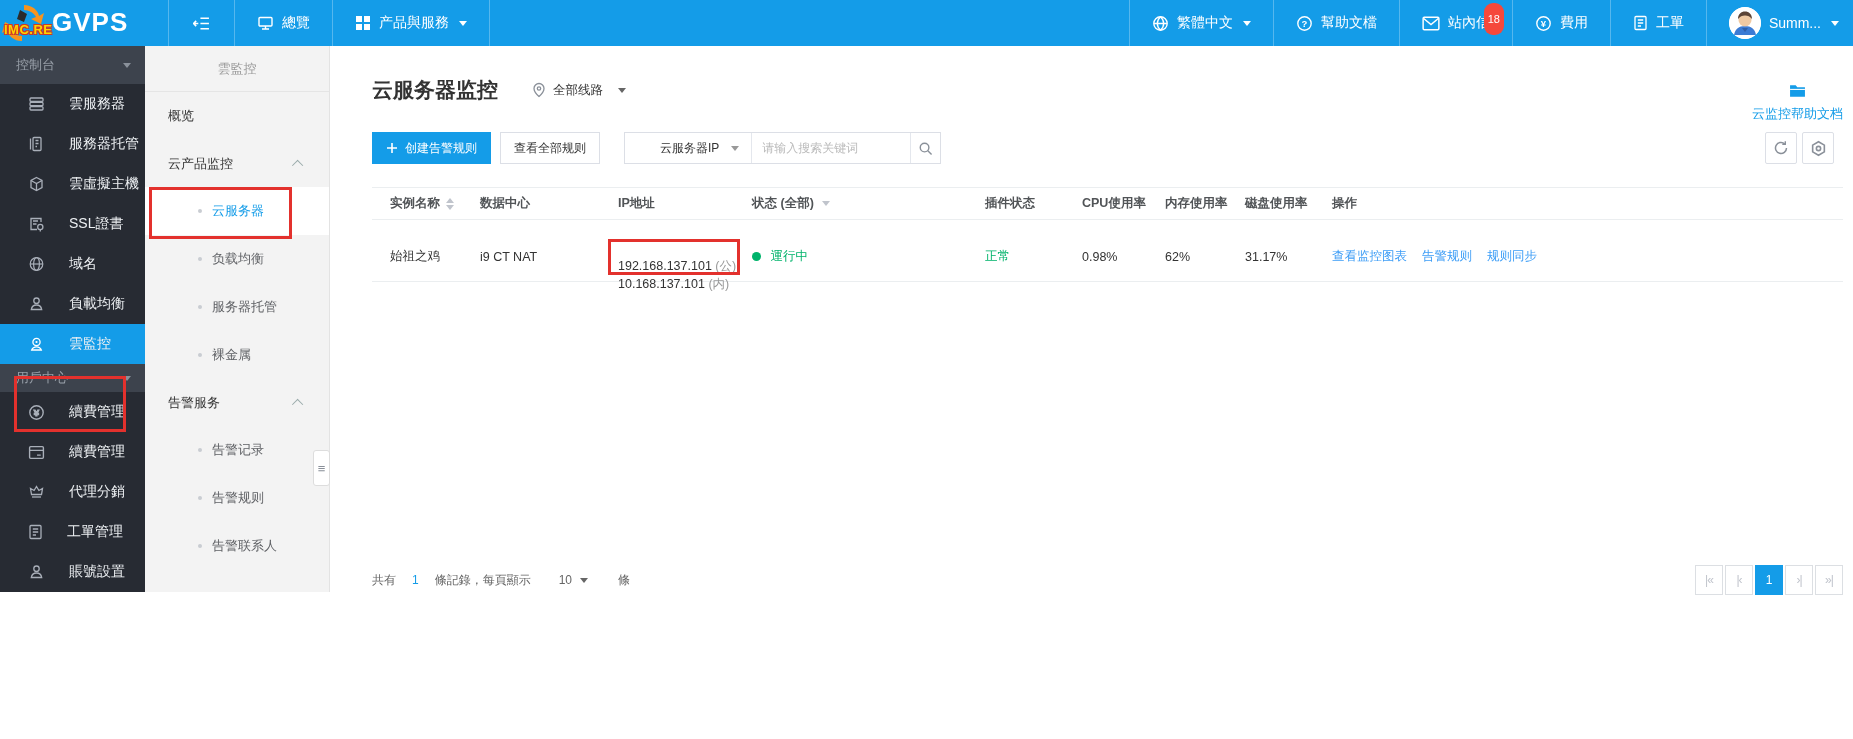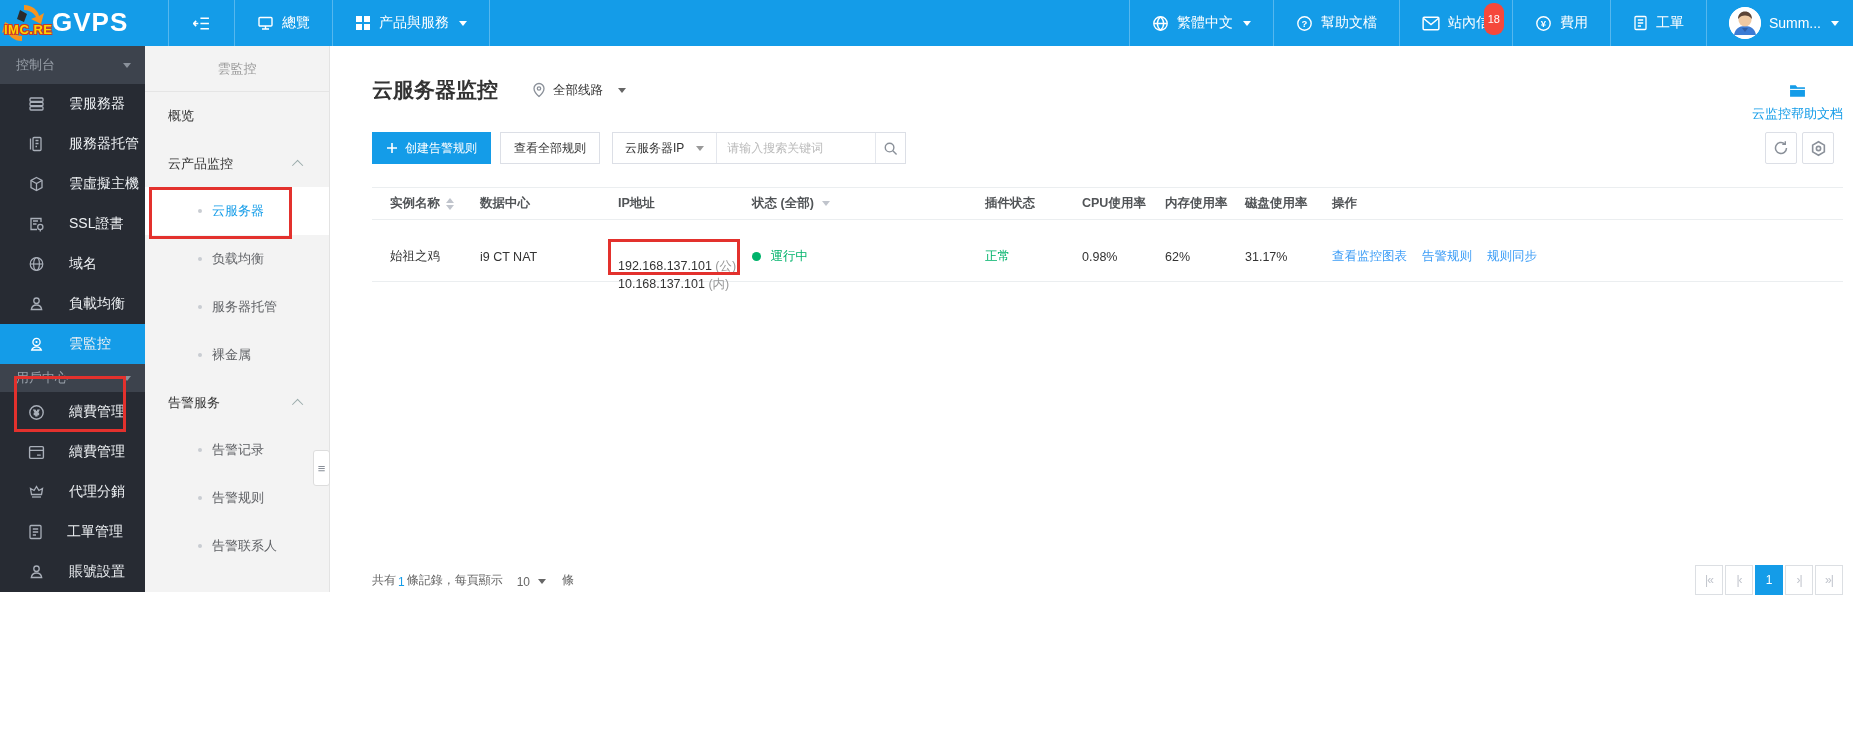--- a/index.html
+++ b/index.html
@@ -50,21 +50,21 @@
   .title-row { display:flex; align-items:center; }
   .page-title { font-size:21px; font-weight:bold; color:#333; }
   .line-filter { display:flex; align-items:center; gap:7px; margin-left:34px; cursor:pointer; }
   .line-filter span { font-size:12.5px; color:#333; }
   .line-filter .caret { border-top-color:#666; margin-left:8px; }
   .help-link { position:absolute; right:10px; top:38px; display:flex; align-items:center; gap:7px; color:#149CE8; font-size:13px; cursor:pointer;flex-direction:column; }
 
   .toolbar { margin-top:28px; display:flex; align-items:center; position:relative; }
   .btn-primary { height:32px; background:#149CE8; color:#fff; border:none; padding:0 14px; font-size:12px; display:flex; align-items:center; gap:7px; cursor:pointer; font-family:inherit; }
   .btn-plain { height:32px; background:#fff; color:#333; border:1px solid #DCDFE6; padding:0 13px; font-size:12px; margin-left:9px; cursor:pointer; font-family:inherit; }
-  .search-group { margin-left:12px; height:32px; border:1px solid #DCDFE6; display:flex; align-items:flex-start; }
+  .search-group { margin-left:24px; height:32px; border:1px solid #DCDFE6; display:flex; align-items:flex-start;padding-left:23px; }
   .search-select { display:flex; align-items:center; gap:10px; padding:0 12px; cursor:pointer; border-right:1px solid #E4E7ED; height:100%; }
   .search-select span { font-size:12px; color:#333; }
   .search-select .caret { border-top-color:#999; }
   .search-input { border:none; outline:none; width:158px; padding:0 10px; font-size:12px; font-family:inherit; color:#333; height:100%; }
   .search-input::placeholder { color:#BBB; }
   .search-btn { width:30px; height:100%; border-left:1px solid #E4E7ED; display:flex; align-items:center; justify-content:center; cursor:pointer; }
   .tool-icons { position:absolute; right:9px; top:0; display:flex; gap:5px; }
   .icon-btn { width:32px; height:32px; border:1px solid #DCDFE6; border-radius:2px; background:#fff; display:flex; align-items:center; justify-content:center; cursor:pointer; }
 
   
@@ -80,21 +80,21 @@
   .trow { height:62px; border-bottom:1px solid #EBEEF0; font-size:12.5px; color:#333; }
   .ip-line { line-height:18px; }
   .gray { color:#999; }
   .green { color:#00B36B; }
   .dot-green { display:inline-block; width:9px; height:9px; border-radius:50%; background:#00B36B; margin-right:6px; vertical-align:-1px; }
   .actions { display:flex; gap:15px; }
   .link { color:#3D9DF6; cursor:pointer; white-space:nowrap; }
 
   
   .table-footer { margin-top:283px; display:flex; align-items:center; justify-content:space-between; }
-  .rec-info { display:flex; align-items:flex-end; gap:2px; color:#666; font-size:12px; }
+  .rec-info { display:flex; align-items:center; gap:16px; color:#666; font-size:12px; }
   .rec-info .blue { color:#149CE8; }
   .psize { display:flex; align-items:center; gap:6px; margin:0 14px 0 12px; cursor:pointer; }
   .psize .caret { border-top-color:#666; }
   .pager { display:flex; gap:2px; }
   .page-btn { width:28px; height:30px; border:1px solid #DCDFE3; background:#fff; color:#C0C4CC; font-size:12px; display:flex; align-items:center; justify-content:center; cursor:pointer; letter-spacing:-1px; }
   .page-btn.active { background:#149CE8; border-color:#149CE8; color:#fff; letter-spacing:0; }
 
   
   .anno { position:absolute; border:3px solid #E3312D; pointer-events:none; z-index:9; }
   #anno1 { left:14px; top:376px; width:112px; height:56px; }

